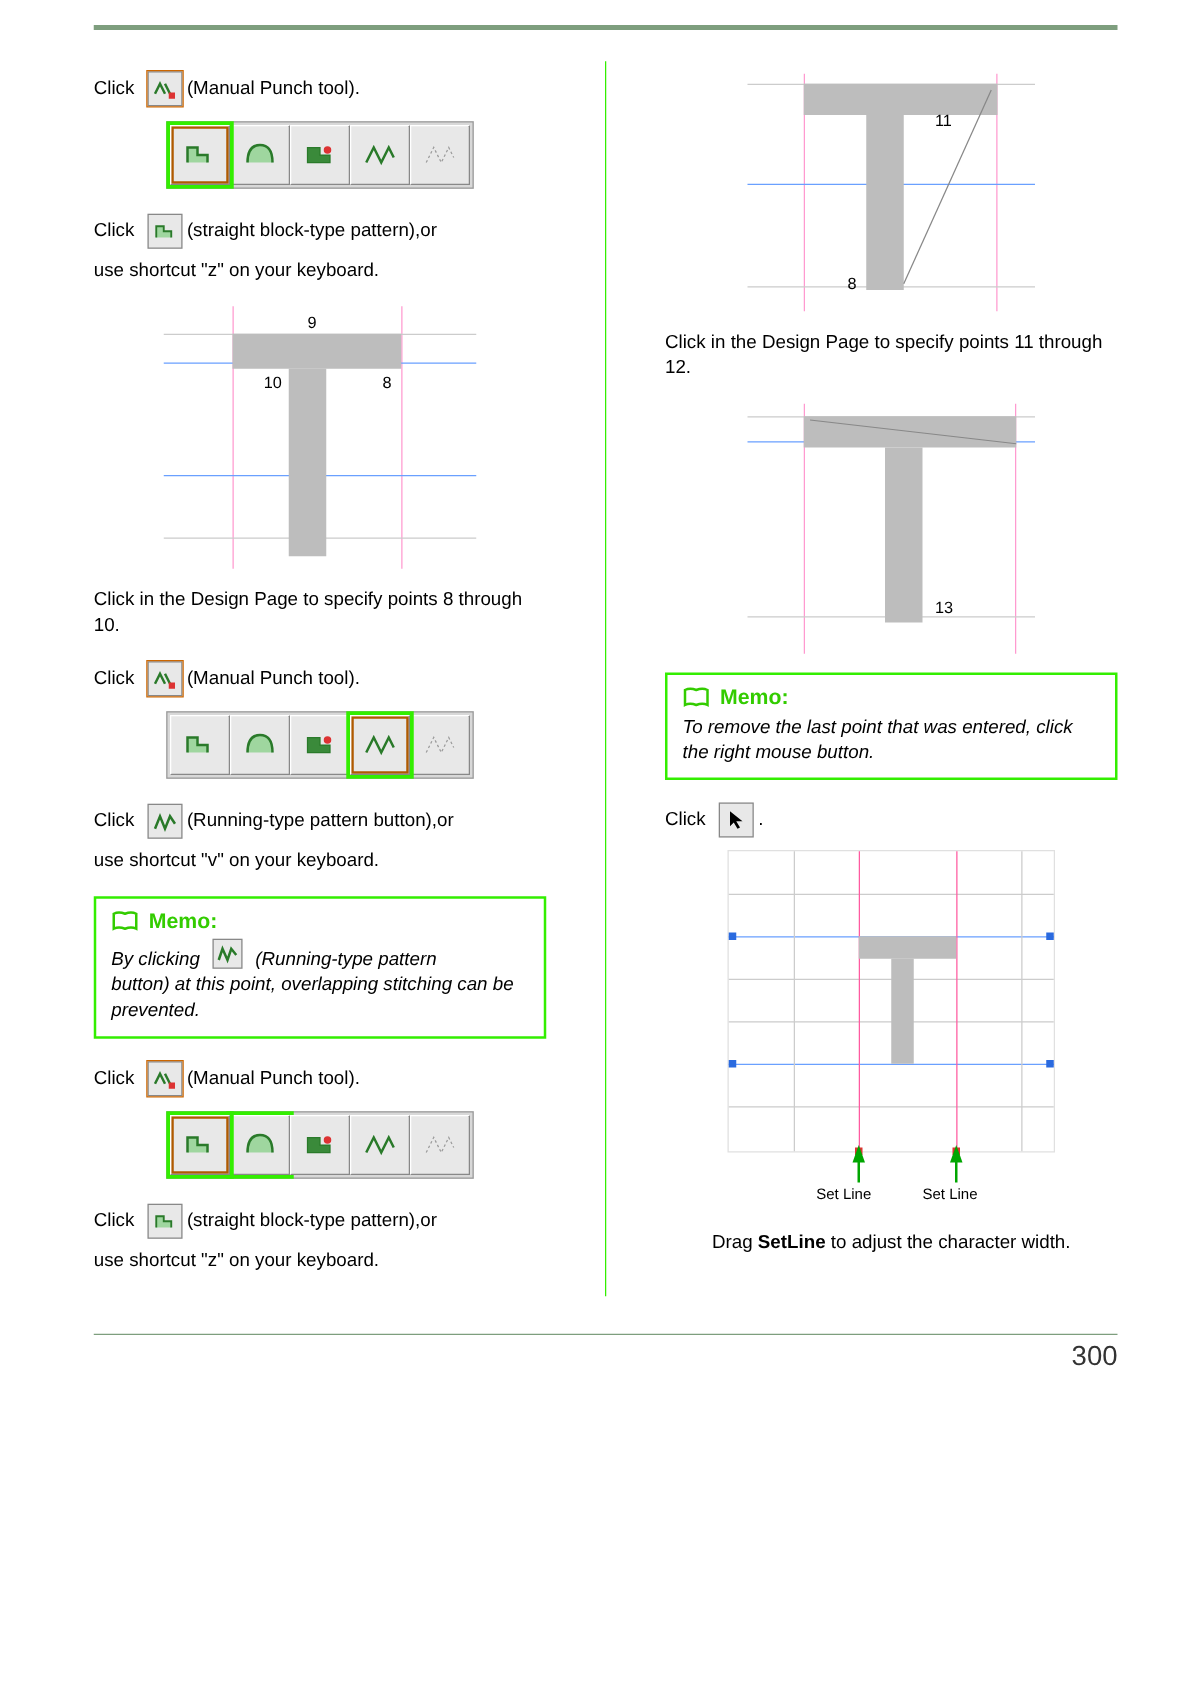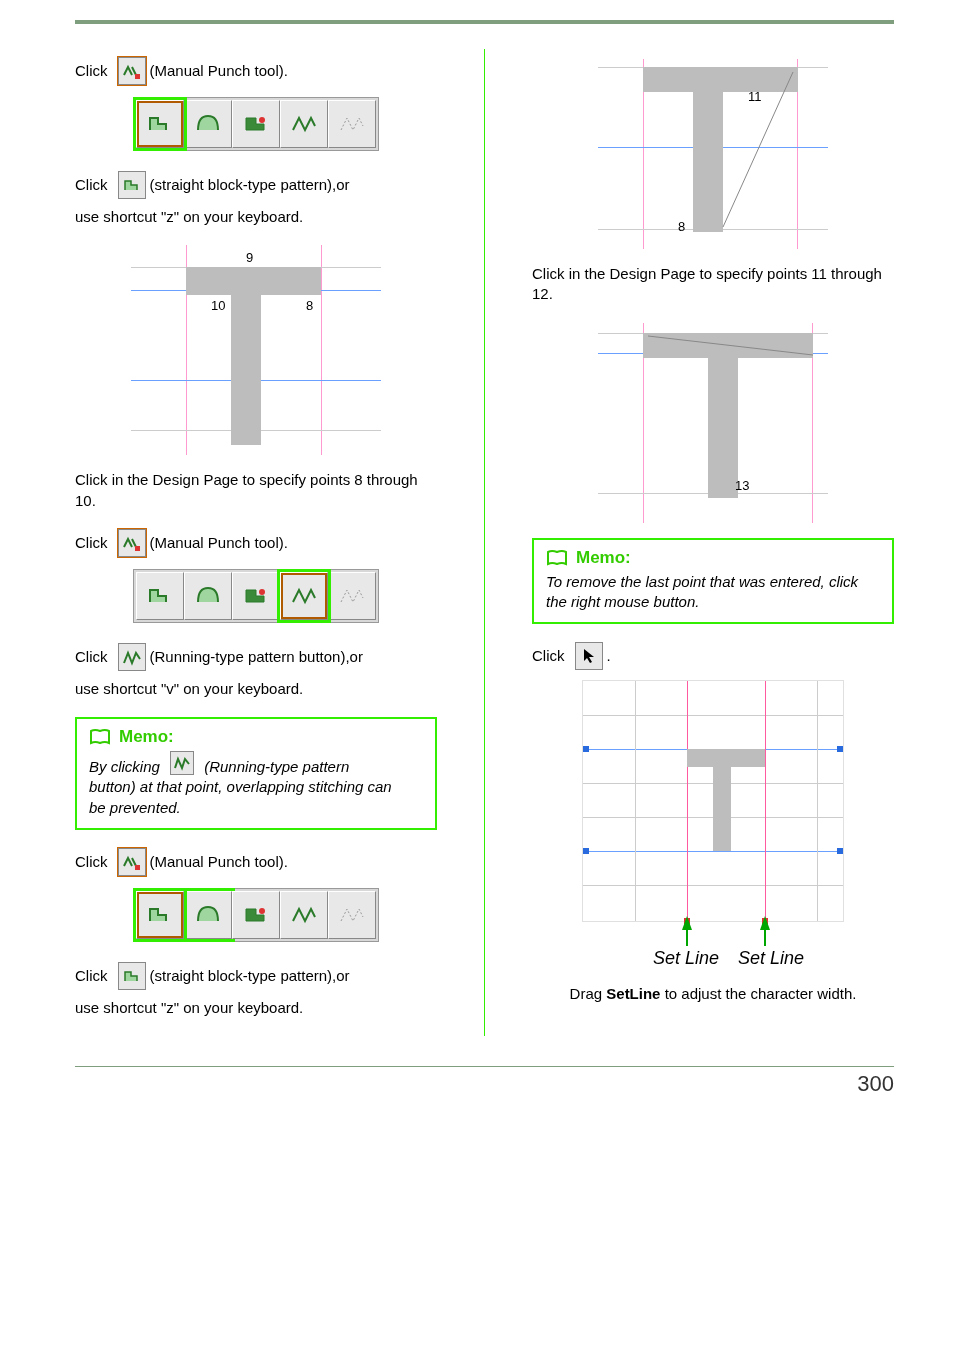--- a/index.html
+++ b/index.html
@@ -156,21 +156,21 @@
     background-size: 0 0;
     border: 1px solid #e0e0e0;
   }
   .d4-row { position:absolute; left:0; right:0; height:1px; background:#ccc; }
   .d4-col { position:absolute; top:0; bottom:0; width:1px; background:#ccc; }
   .d4-blue { background:#6aa0ff; }
   .d4-pink { background:#ff5aa0; }
   .d4-shape { position:absolute; background:#bdbdbd; }
   .arrow-up { position:absolute; width:0;height:0;border-left:5px solid transparent;border-right:5px solid transparent;border-bottom:14px solid #00a600; }
   .arrow-stem { position:absolute; width:2px; background:#00a600; }
-  .set-label { position:absolute; font-size:18px; text-align:center;font-style:italic; }
+  .set-label { position:absolute; font-size:12px; text-align:center; }
 
   .bottom-rule {
     border-top: 1px solid #7e9e7e;
     margin: 30px 60px 4px 75px;
   }
   .page-num {
     text-align: right;
     font-size: 22px;
     color: #333;
     padding-right: 60px;
@@ -316,21 +316,21 @@
             <span>Memo:</span>
           </div>
           <div class="memo-body">
             <span>By clicking</span>
             <span class="tool-icon">
               <svg width="18" height="18">
                   <path d="M2 14 L5 5 L9 14 L12 5 L16 10" fill="none" stroke="#2a7a2a" stroke-width="2"></path>
                 </svg>
             </span>
             <span>(Running-type pattern</span>
-            <div>button) at that point, overlapping stitching can be prevented.</div>
+            <div>button) at this point, overlapping stitching can be prevented.</div>
           </div>
         </div>
 
         <div class="line">
           <span>Click</span>
           <span class="tool-icon sel-red">
             <svg width="20" height="20">
                 <path d="M2 14 L6 6 L10 14 M10 6 L14 14" stroke="#2a7a2a" stroke-width="2" fill="none"></path>
                 <rect x="13" y="13" width="5" height="5" fill="#d33"></rect>
               </svg>
@@ -405,21 +405,21 @@
           <div class="grid-line-v" style="left:45px; background:#ff9ad0;"></div>
           <div class="grid-line-v" style="right:15px; background:#ff9ad0;"></div>
           <div class="grid-line-h gl-gray" style="top:10px;"></div>
           <div class="grid-line-h" style="top:30px;"></div>
           <div class="grid-line-h gl-gray" style="top:170px;"></div>
           <div class="grid-gray" style="left:45px; top:10px; width:170px; height:25px;"></div>
           <div class="grid-gray" style="left:110px; top:35px; width:30px; height:140px;"></div>
           <svg style="position:absolute; left:45px; top:10px;" width="180" height="30">
               <line x1="5" y1="3" x2="170" y2="22" stroke="#888"></line>
             </svg>
-          <span class="pt-label" style="left:137px; top:155px;">13</span>
+          <span class="pt-label" style="left:150px; top:155px;">13</span>
         </div>
 
 
         <div class="memo">
           <div class="memo-head">
             <span class="book-icon">
               <svg width="22" height="18">
                   <path d="M2 3 Q6 1 11 3 Q16 1 20 3 L20 15 Q16 13 11 15 Q6 13 2 15 Z" fill="none" stroke="#33cc00" stroke-width="2"></path>
                 </svg>
             </span>

